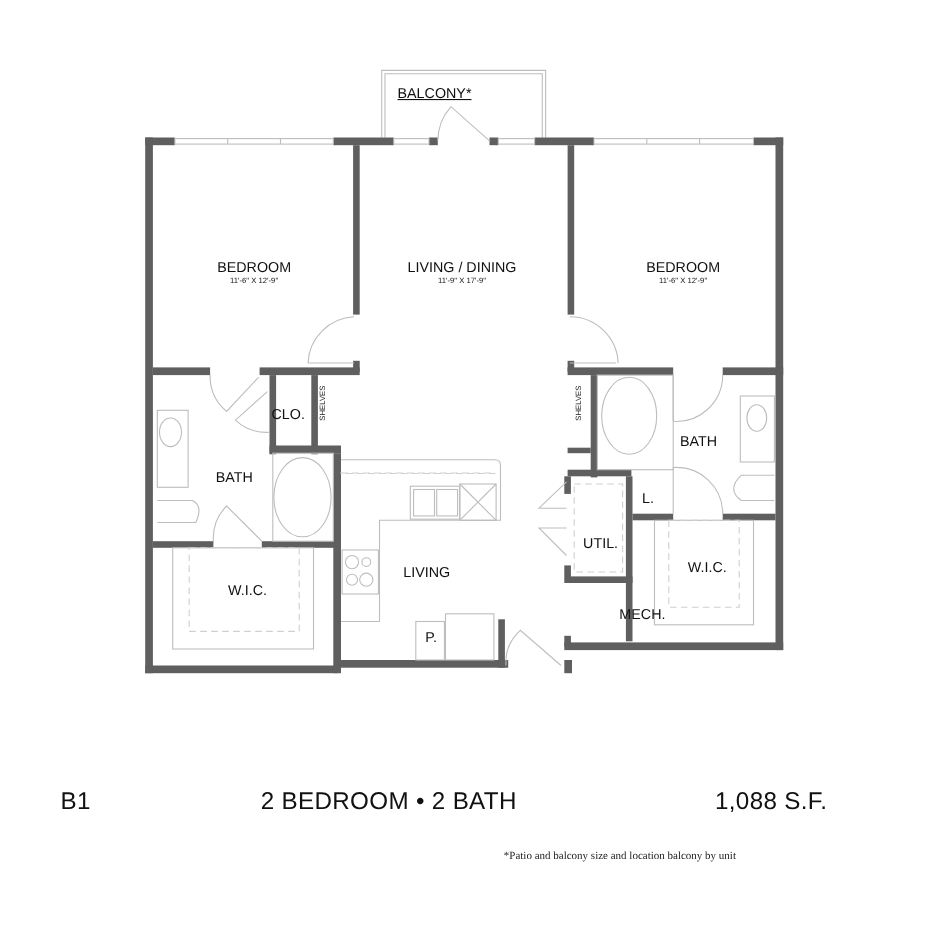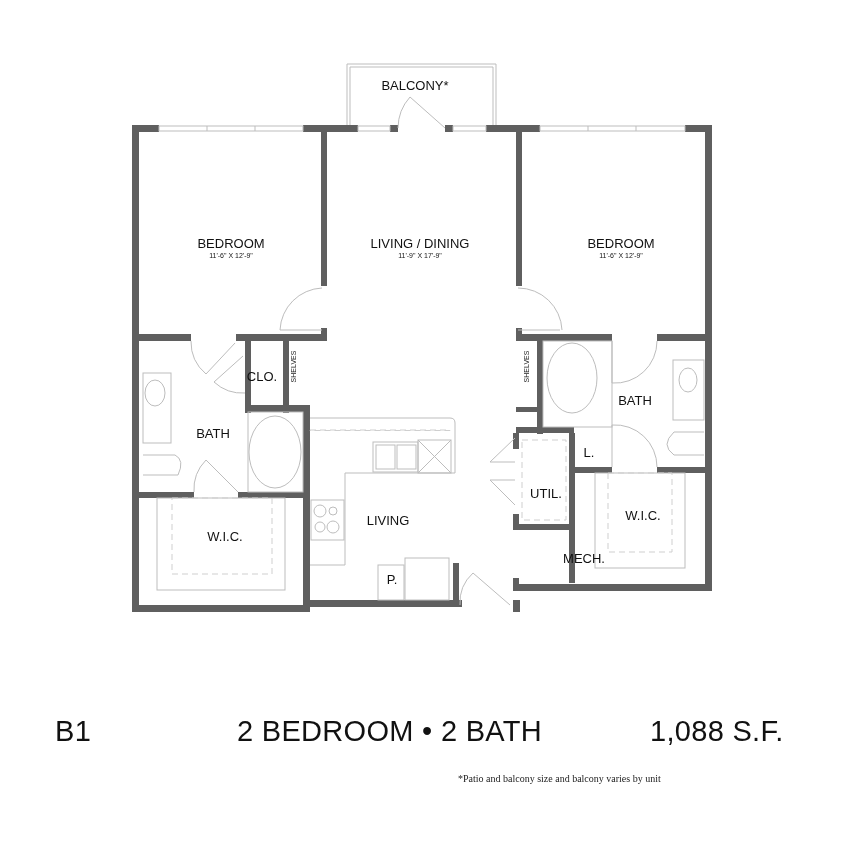--- a/index.html
+++ b/index.html
@@ -5,21 +5,21 @@
   html,body{margin:0;padding:0;background:#fff;}
   body{width:844px;height:844px;position:relative;overflow:hidden;font-family:"Liberation Sans",sans-serif;}
   svg{position:absolute;left:0;top:0;}
   .wall{fill:#5f5f5f;}
   .thin{fill:none;stroke:#bdbdbd;stroke-width:1;}
   .dash{fill:none;stroke:#cfcfcf;stroke-width:1;stroke-dasharray:6 4;}
   .lbl{position:absolute;color:#111;font-family:"Liberation Sans",sans-serif;white-space:nowrap;transform:translateX(-50%);text-align:center;}
   .room{font-size:13px;}
   .dim{font-size:7px;display:block;margin-top:0px;}
   .shelves{position:absolute;font-size:7px;color:#222;transform:rotate(-90deg);transform-origin:center;white-space:nowrap;}
-  .footer{position:absolute;top:715px;font-size:29px;color:#111;font-family:"Liberation Sans",sans-serif;font-weight:300;letter-spacing:0.3px;}
+  .footer{position:absolute;top:715px;font-size:22px;color:#111;font-family:"Liberation Sans",sans-serif;font-weight:300;letter-spacing:0.3px;}
   .note{position:absolute;top:773px;left:458px;font-size:10px;color:#222;font-family:"Liberation Serif",serif;}
 </style>
 </head>
 <body>
 
 <svg width="844" height="844" viewBox="0 0 844 844">
 
   <g>
     <path class="thin" d="M347 125 V64 H496 V125"></path>
     <path class="thin" d="M350 125 V67 H493 V125"></path>
@@ -132,21 +132,21 @@
     <circle cx="320" cy="527" r="5"></circle>
       <circle cx="333" cy="527" r="6"></circle>
     <rect x="378" y="565" width="26" height="35"></rect>
     <rect x="405" y="558" width="44" height="42"></rect>
   </g>
   <rect class="dash" x="310" y="430" width="140" height="0.5"></rect>
   <rect class="wall" x="453" y="563" width="6" height="44"></rect>
   <path class="thin" d="M460 605 A40 40 0 0 1 473 573 L510 605"></path>
 </svg>
 
-<div class="lbl" style="left:415px;top:76px;"><span class="room">BALCONY*</span></div>
+<div class="lbl" style="left:395px;top:76px;text-decoration:underline;"><span class="room">BALCONY*</span></div>
 
 <div class="lbl" style="left:231px;top:234px;">
   <span class="room">BEDROOM</span>
   <span class="dim">11'-6" X 12'-9"</span>
 </div>
 <div class="lbl" style="left:420px;top:234px;">
   <span class="room">LIVING / DINING</span>
   <span class="dim">11'-9" X 17'-9"</span>
 </div>
 <div class="lbl" style="left:621px;top:234px;">
@@ -166,13 +166,13 @@
 
 <div class="lbl room" style="left:388px;top:513px;">LIVING</div>
 <div class="lbl room" style="left:392px;top:572px;">P.</div>
 <div class="lbl room" style="left:589px;top:445px;">L.</div>
 <div class="lbl room" style="left:546px;top:486px;">UTIL.</div>
 <div class="lbl room" style="left:544px;top:551px;margin-left:40px;">MECH.</div>
 
 <div class="footer" style="left:55px;">B1</div>
 <div class="footer" style="left:237px;text-align:right;">2 BEDROOM • 2 BATH</div>
 <div class="footer" style="left:650px;">1,088 S.F.</div>
-<div class="note">*Patio and balcony size and balcony varies by unit</div>
+<div class="note">*Patio and balcony size and location balcony by unit</div>
 
 </body></html>

